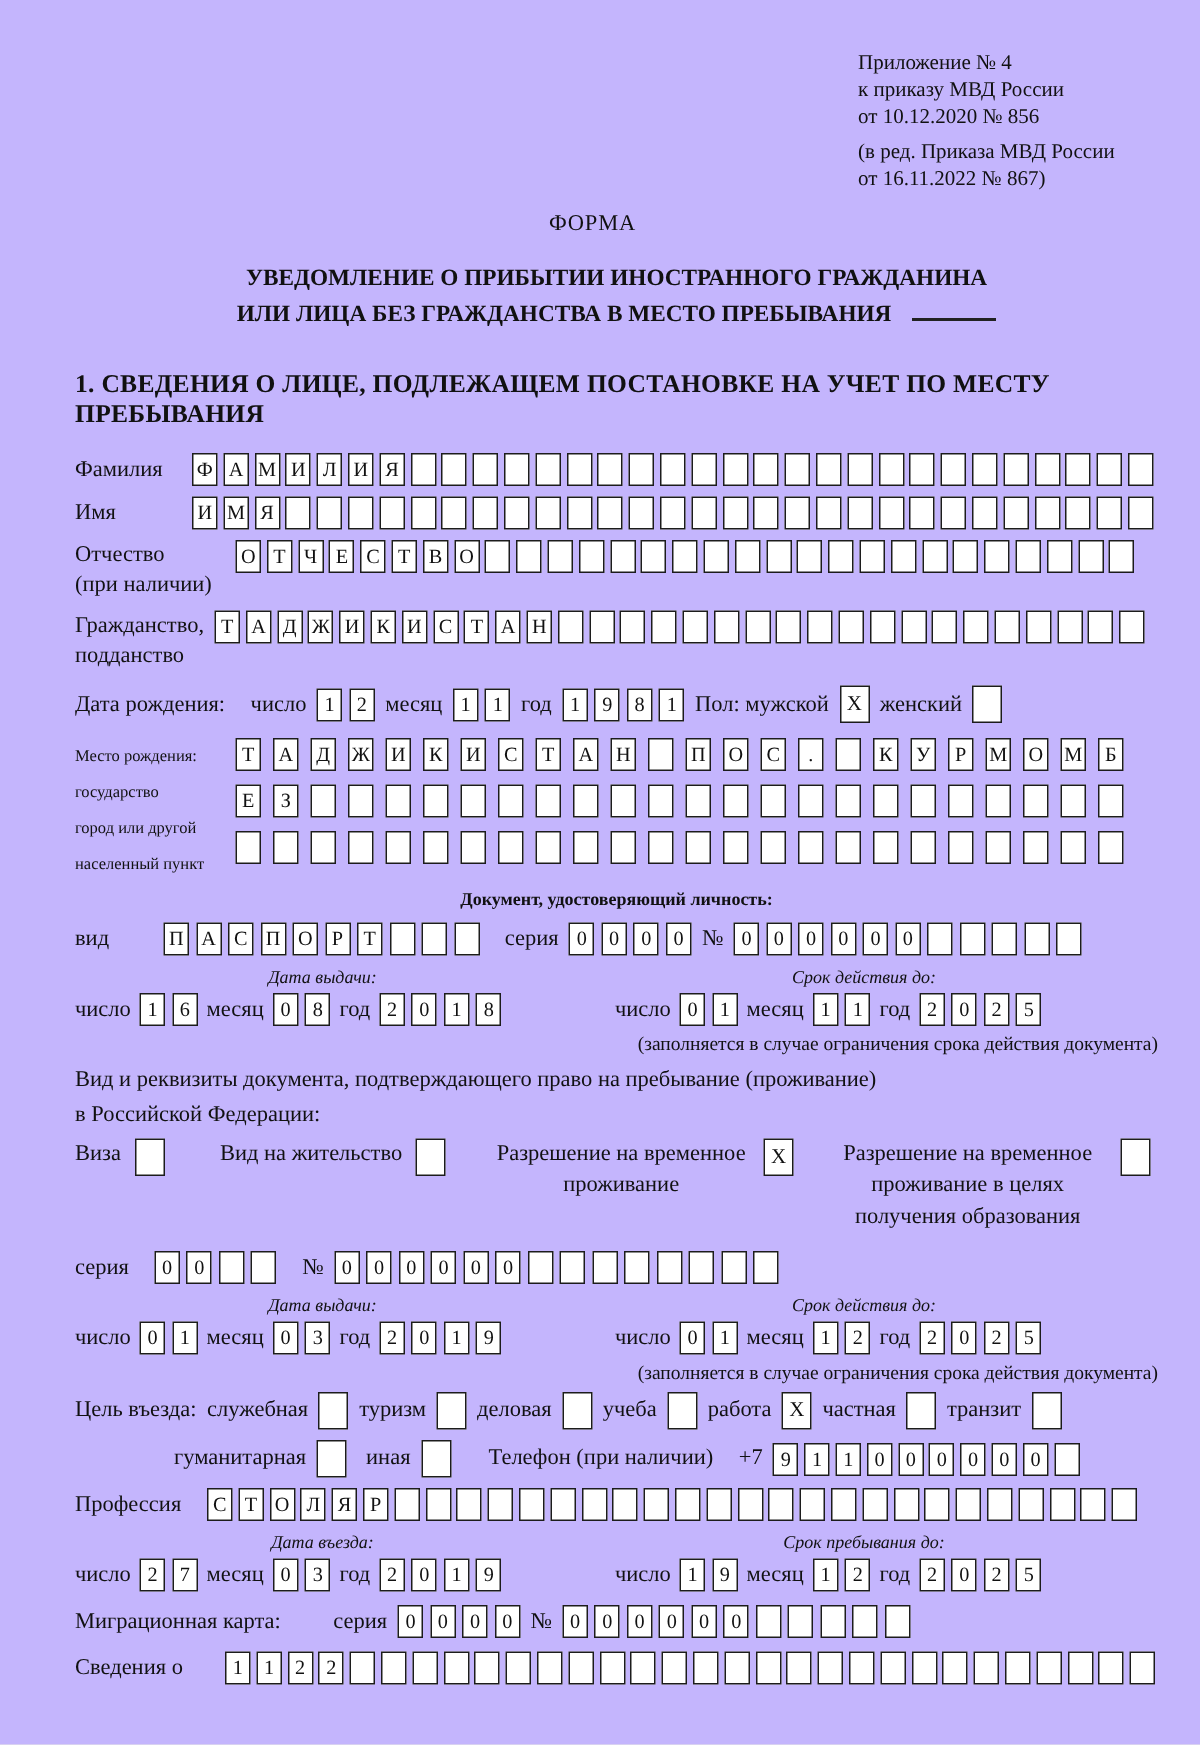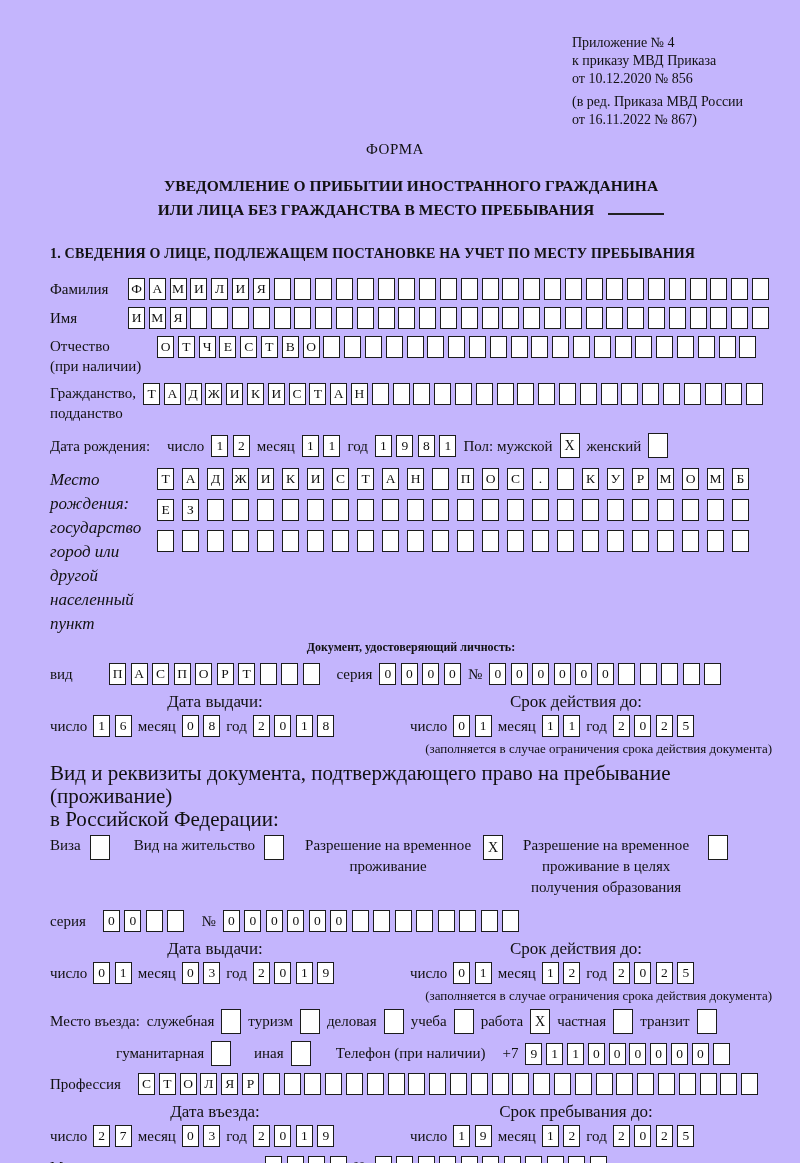--- a/index.html
+++ b/index.html
@@ -13,21 +13,21 @@
     overflow:hidden;
     box-sizing:border-box;
     padding:34px 28px 0 50px;
   }
   
   .ref-block{margin-left:auto;width:200px;font-size:14px;line-height:18px;}
   .ref-block .gap{height:5px;}
   .forma{margin-top:12px;text-align:center;padding-right:32px;font-weight:normal;font-size:15px;letter-spacing:.5px;}
   .title{margin-top:16px;text-align:center;font-weight:bold;font-size:15.5px;line-height:24px;}
   .blank-underline{display:inline-block;width:56px;border-bottom:2px solid #222;margin-left:14px;vertical-align:baseline;}
-  .section-title{margin-top:24px;margin-bottom:16px;font-weight:bold;font-size:14px;letter-spacing:.2px;}
+  .section-title{margin-top:24px;margin-bottom:16px;font-weight:bold;font-size:17px;letter-spacing:.2px;}
   
   .frow{display:flex;align-items:flex-start;margin-bottom:7px;font-size:15px;line-height:22px;}
   .lbl{flex-shrink:0;}
   .lbl-surname{width:78px;}
   .lbl-2line{width:107px;line-height:20px;}
   .lbl-citiz{width:93px;line-height:20px;}
   .boxes{display:flex;gap:3.8px;flex-wrap:nowrap;}
   .box{
     box-sizing:border-box;flex-shrink:0;
     width:17px;height:22px;
@@ -35,58 +35,58 @@
     display:inline-flex;align-items:center;justify-content:center;
     font-size:13.5px;background:#fff;
   }
   .wide .boxes,.boxes.wide{gap:8px;}
   .cb .box,.boxes.cb .box{width:20px;height:25px;font-size:14px;}
   
   .inline-row{display:flex;align-items:center;gap:7px;flex-wrap:nowrap;}
   .inline-row .boxes{gap:4.5px;}
   .sp-l{margin-left:10px;}
   
-  .bp-labels{width:107px;flex-shrink:0;font-size:17px;line-height:24px;font-style:italic;}
+  .bp-labels{width:107px;flex-shrink:0;font-size:11px;line-height:24px;}
   .bp-rows .boxes{margin-bottom:9px;}
   
   .center-bold{text-align:center;font-weight:bold;font-size:12px;margin:4px 0 8px 0;}
   
   .dates-block{margin-bottom:5px;}
-  .dates-head{display:flex;font-size:17px;margin-bottom:3px;}
+  .dates-head{display:flex;font-size:12px;margin-bottom:3px;font-style:italic;}
   .dh-left{width:330px;text-align:center;}
   .dh-right{flex:1;text-align:center;}
   .dates-row{display:flex;align-items:center;}
   .dgroup{display:flex;align-items:center;gap:6px;font-size:15px;}
   .dgroup .boxes{gap:4.5px;}
   .dg-left{width:360px;}
   .small-note{font-size:13px;line-height:17px;text-align:right;margin-top:3px;color:#111;}
   
-  .intro{font-size:21px;line-height:23px;}
-  .permits-row{display:flex;align-items:flex-start;margin:4px 0 12px 0;font-size:15px;gap:10px;}
+  .intro{font-size:15px;line-height:23px;}
+  .permits-row{display:flex;align-items:flex-start;margin:4px 0 12px 0;font-size:15px;gap:23px;}
   .permit{display:flex;align-items:flex-start;gap:9px;}
   .permit .plabel{line-height:21px;}
   .permit-c .plabel{text-align:center;}
   .pw-170{width:172px;}
   .pw-185{width:186px;}
   
   .purpose-row{display:flex;align-items:center;gap:7px;font-size:15px;margin-bottom:7px;flex-wrap:nowrap;}
   .pitem{display:flex;align-items:center;gap:7px;}
   .indent{margin-left:66px;}
   
   .rep-label{width:100px;flex-shrink:0;font-size:15px;line-height:23px;}
   .rep-rows .boxes{margin-bottom:9px;}
 </style>
 </head>
 <body>
 
 <div class="page">
 
   <div class="ref-block">
     <div>Приложение № 4</div>
-    <div>к приказу МВД Приказа</div>
+    <div>к приказу МВД России</div>
     <div>от 10.12.2020 № 856</div>
     <div class="gap"></div>
     <div>(в ред. Приказа МВД России</div>
     <div>от 16.11.2022 № 867)</div>
   </div>
 
   <div class="forma">ФОРМА</div>
 
   <div class="title">
     <div>УВЕДОМЛЕНИЕ О ПРИБЫТИИ ИНОСТРАННОГО ГРАЖДАНИНА</div>
@@ -548,21 +548,21 @@
             <span class="box">0</span>
             <span class="box">2</span>
             <span class="box">5</span>
           </span>
       </div>
     </div>
     <div class="small-note">(заполняется в случае ограничения срока действия документа)</div>
   </div>
 
   <div class="purpose-row">
-    <span class="lbl">Место въезда:</span>
+    <span class="lbl">Цель въезда:</span>
     <span class="pitem">
       <span>служебная</span>
       <span class="boxes cb">
           <span class="box"></span>
         </span>
     </span>
     <span class="pitem">
       <span>туризм</span>
       <span class="boxes cb">
           <span class="box"></span>
@@ -600,21 +600,21 @@
     </span>
   </div>
 
   <div class="purpose-row indent">
     <span class="pitem">
       <span>гуманитарная</span>
       <span class="boxes cb">
           <span class="box"></span>
         </span>
     </span>
-    <span class="pitem" style="margin-left:16px;">
+    <span class="pitem" style="margin-left:6px;">
       <span>иная</span>
       <span class="boxes cb">
           <span class="box"></span>
         </span>
     </span>
     <span class="lbl" style="margin-left:18px;">Телефон (при наличии)</span>
     <span class="lbl" style="margin-left:10px;">+7</span>
     <span class="boxes">
         <span class="box">9</span>
         <span class="box">1</span>

